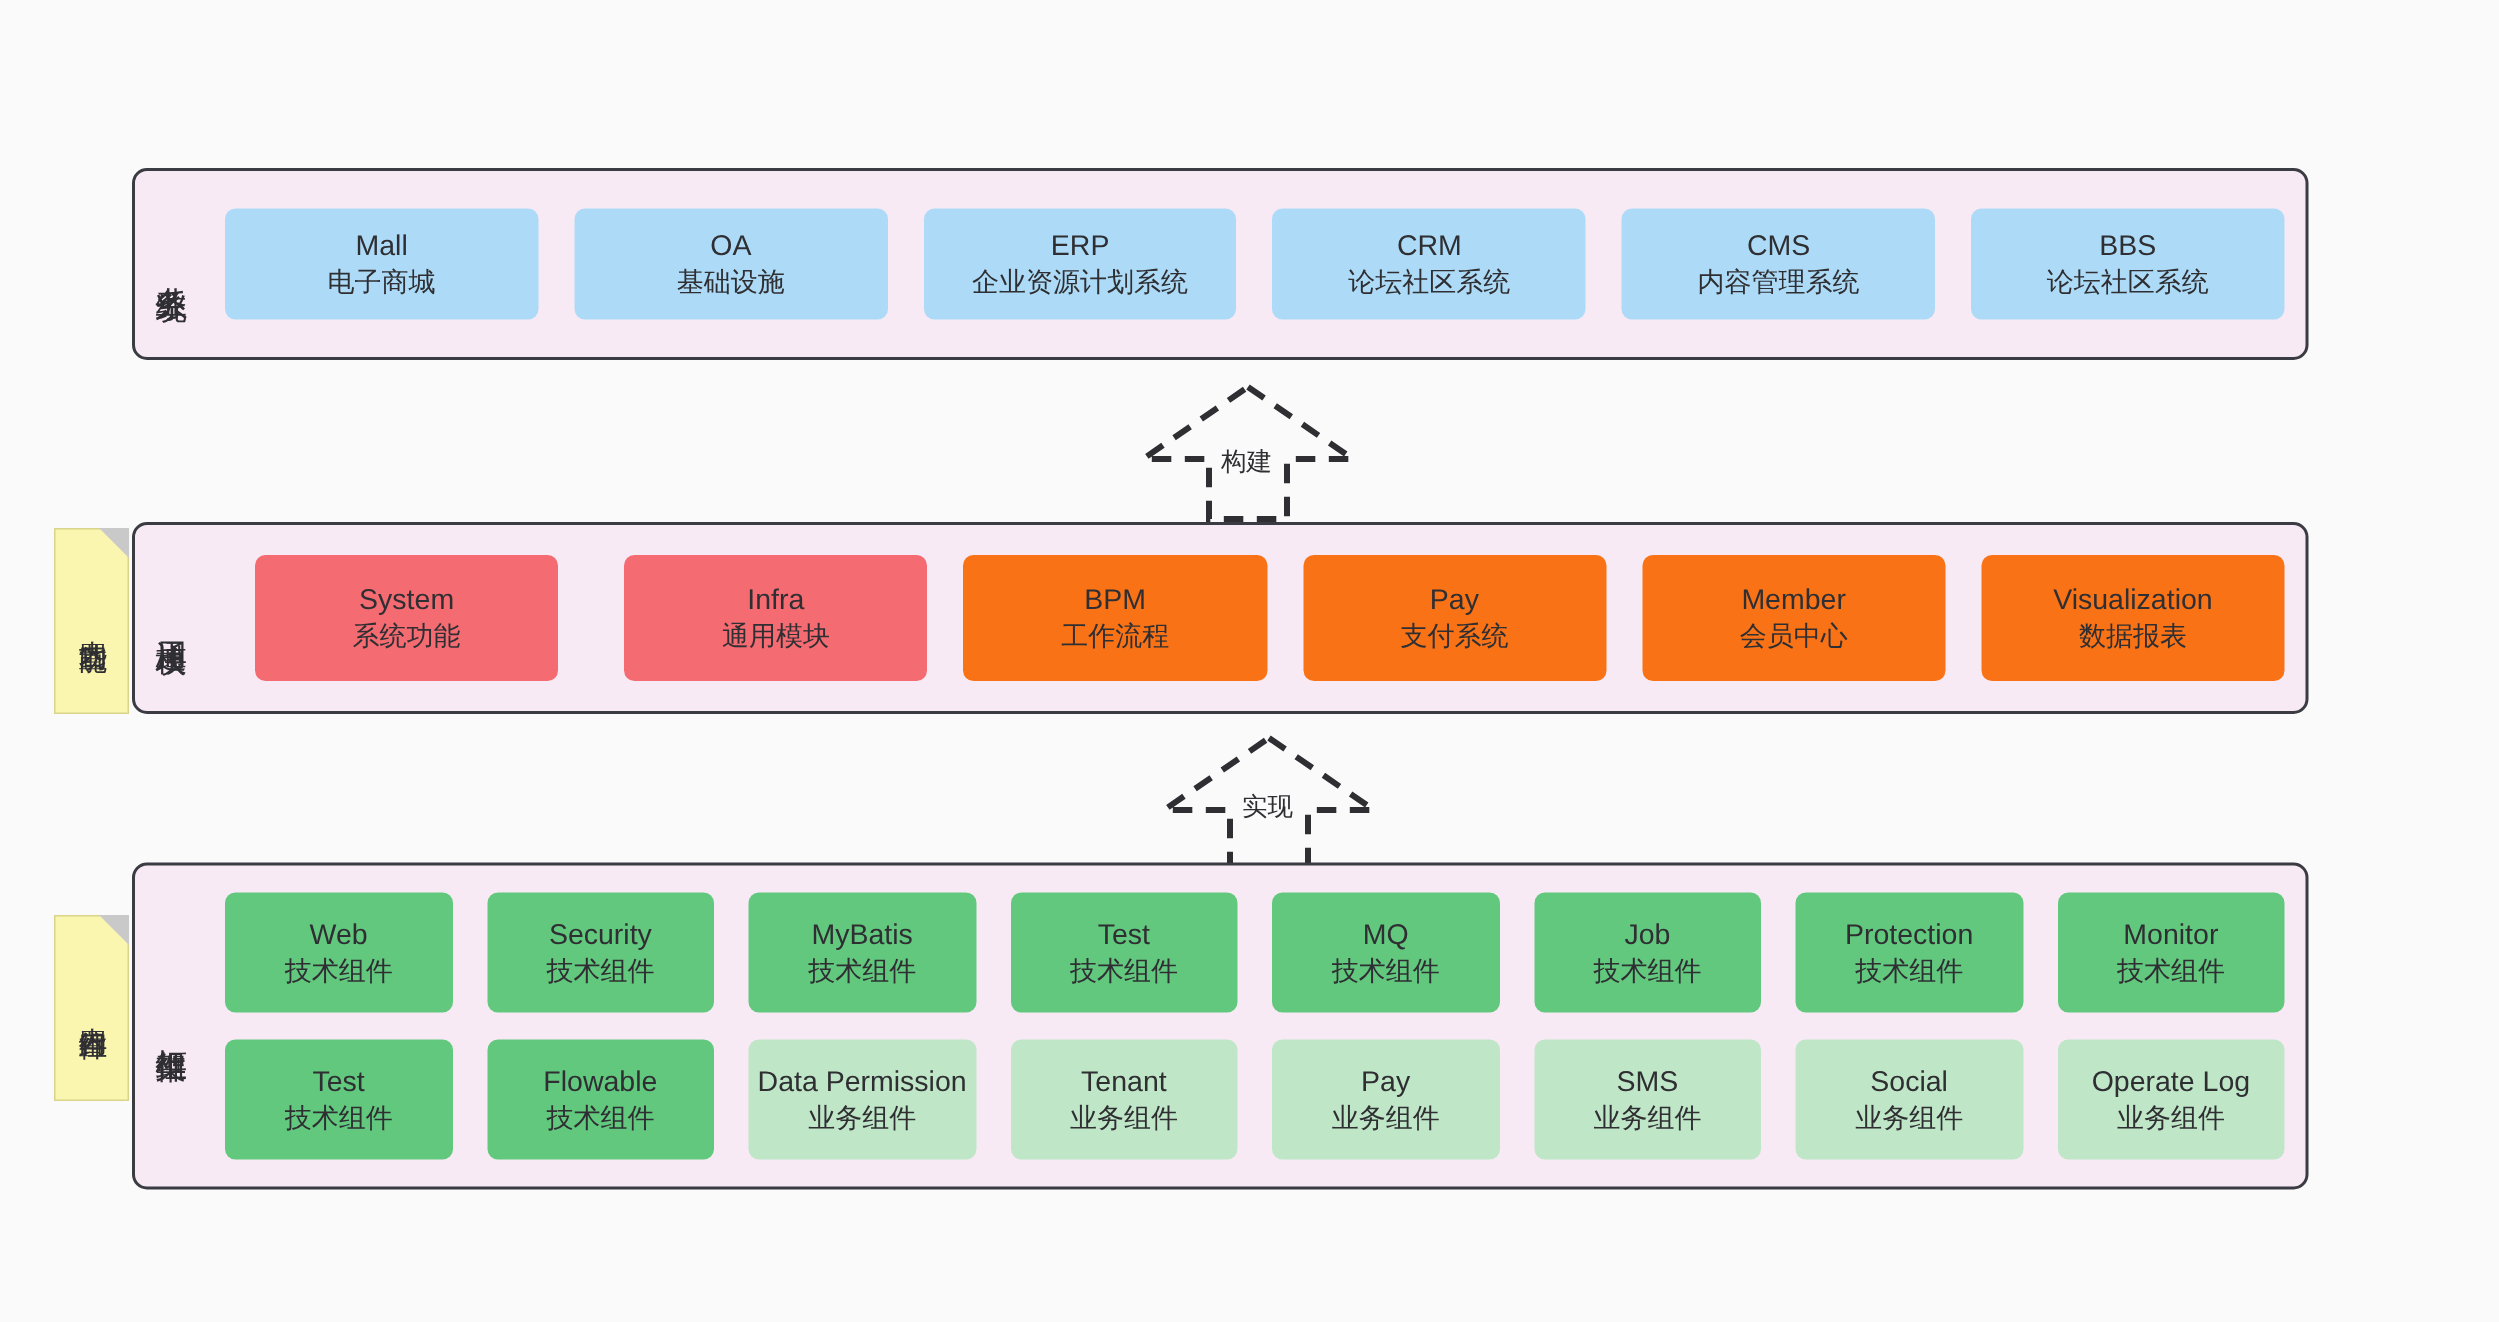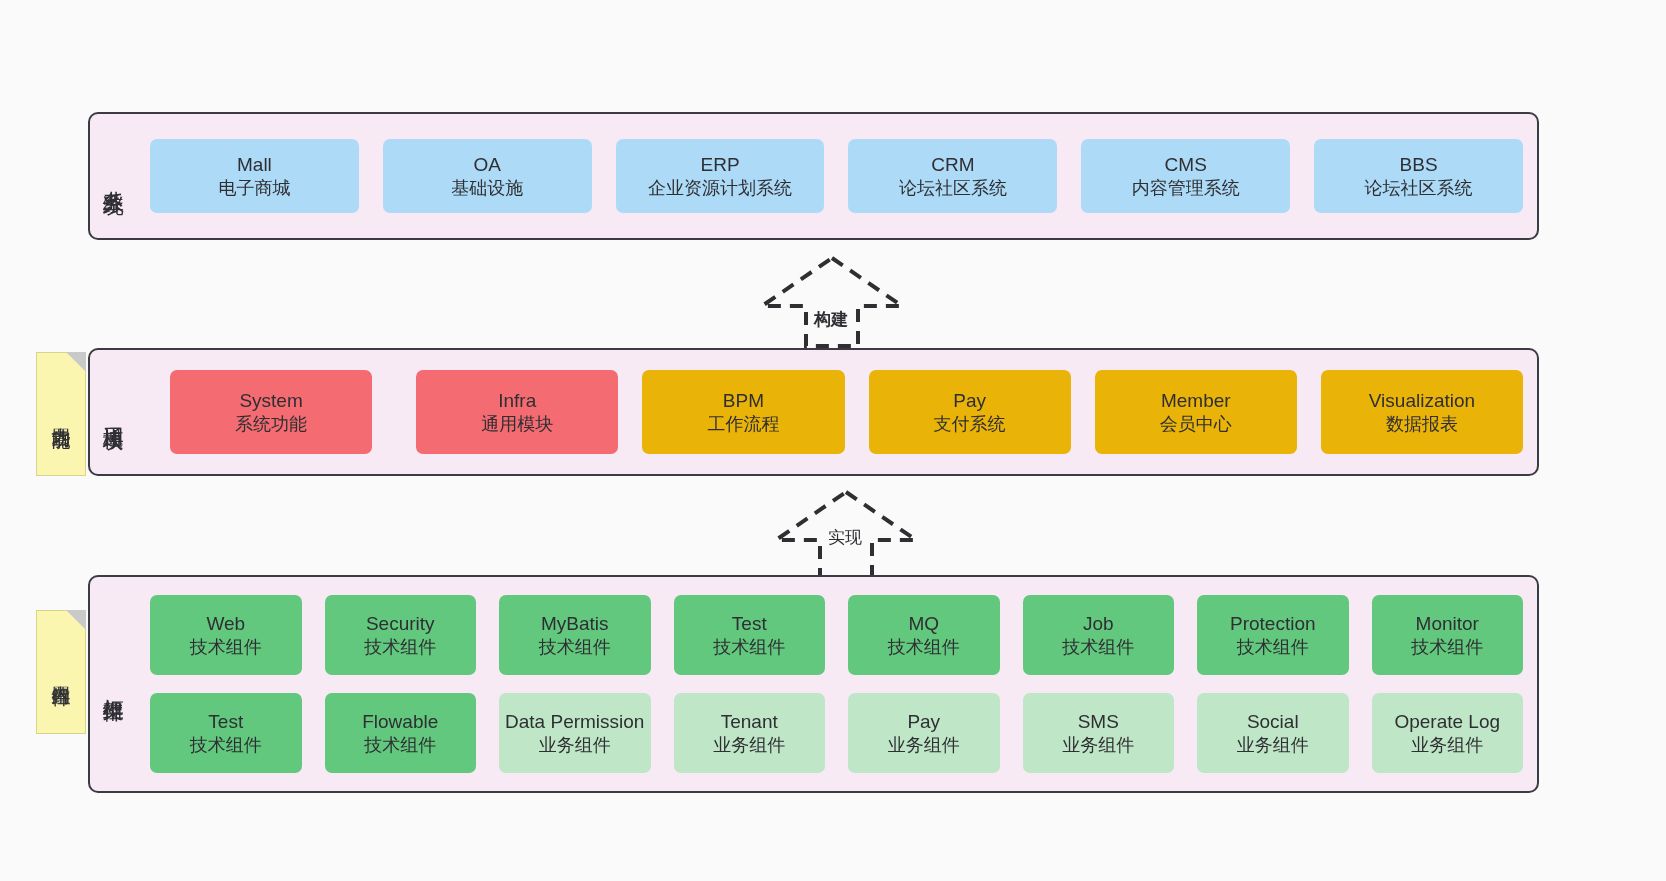--- a/index.html
+++ b/index.html
@@ -65,21 +65,21 @@
     text-align: center;
     line-height: 1.26;
     padding: 6px 4px;
   }
   .card .en { font-size: 19px; }
   .card .cn { font-size: 18px; }
 
   
   .c-blue      { background: #ADDBF7; color: #2F2F33; }
   .c-red       { background: #F46B71; color: #2F2F33; margin-left: 20px; }
-  .c-pink      { background: #eab308; color: #2F2F33; }
+  .c-pink      { background: #f97316; color: #2F2F33; }
   .c-green     { background: #62C87E; color: #2F2F33; }
   .c-lightgreen{ background: #BFE6C7; color: #2F2F33; }
 
   
   #layer-business { left: 88px;  top: 112px; width: 1451px; height: 128px; }
   #layer-common   { left: 88px;  top: 348px; width: 1451px; height: 128px; }
   #layer-frame    { left: 88px;  top: 575px; width: 1451px; height: 218px; }
 
   #layer-business .row .card { height: 74px; }
   #layer-common   .row .card { height: 84px; }
@@ -121,21 +121,21 @@
   .arrow { position: absolute; }
   .arrow svg { display: block; overflow: visible; }
   .arrow .lbl {
     position: absolute;
     font-size: 17px;
     color: #2F2F33;
     background: transparent;
     white-space: nowrap;
   }
   #arrow-build { left: 752px; top: 256px; width: 160px; height: 92px; }
-  #arrow-build .lbl { left: 62px; top: 52px; font-weight: bold; }
+  #arrow-build .lbl { left: 62px; top: 40px; }
   #arrow-impl  { left: 766px; top: 490px; width: 160px; height: 92px; }
   #arrow-impl  .lbl { left: 62px; top: 36px; }
 </style>
 </head>
 <body>
 
 <div id="canvas">
 
   <div class="layer" id="layer-business">
     <div class="layer-title">业务系统</div>

